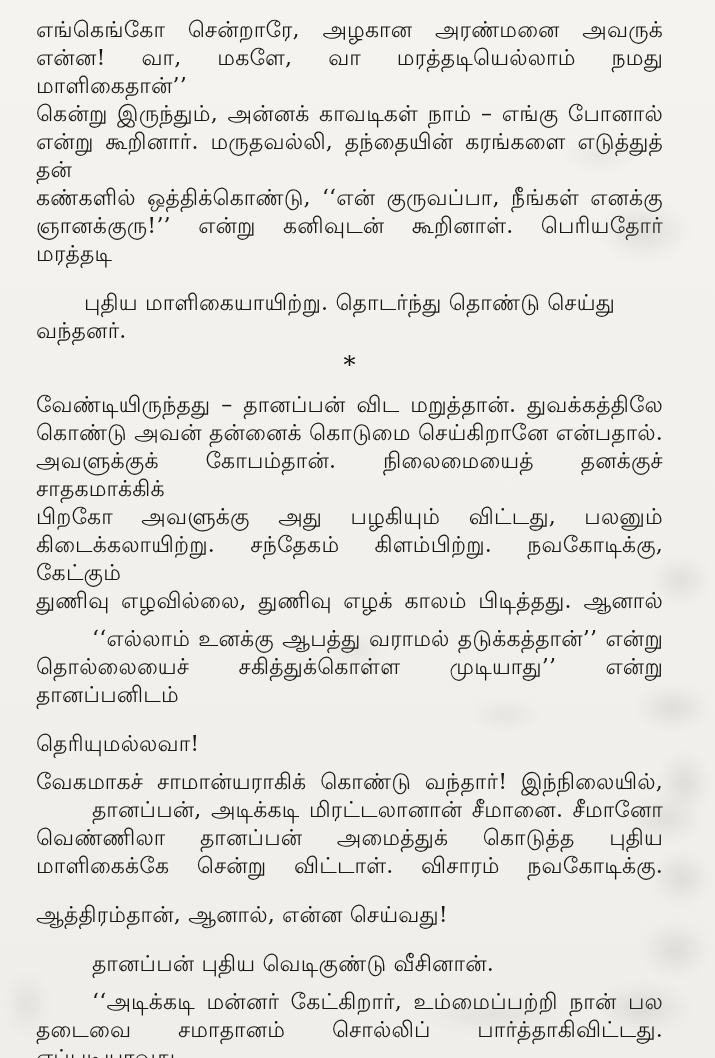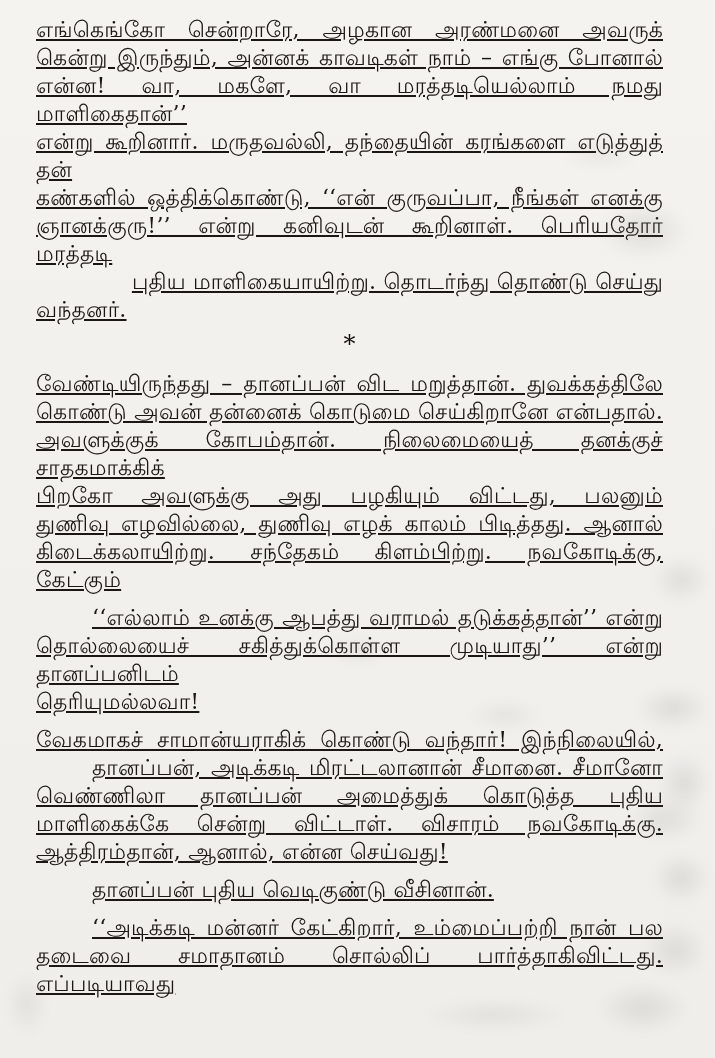--- a/index.html
+++ b/index.html
@@ -28,25 +28,25 @@
     margin: 0;
   }
   .para + .para {
     margin-top: 10px;
   }
   .line {
     text-align: justify;
     text-align-last: justify;
     white-space: normal;
     letter-spacing: 0.2px;
-    text-decoration: underline;
   }
   .line.last {
-    text-align: right;
+    text-align: center;
     text-align-last: left;
+    margin-top: 21px;
   }
   .line.first-indent {
     text-indent: 56px;
   }
   .separator {
     text-align: center;
     text-align-last: center;
     font-size: 24px;
     line-height: 28px;
     margin: 6px 0 12px 0;
@@ -73,37 +73,37 @@
   .s12 { left: 470px; top: 700px;  width: 70px; height: 30px; opacity: .35; }
   .s13 { left: 560px; top: 138px;  width: 80px; height: 34px; opacity: .30; }
 </style>
 </head>
 <body>
 
 <div class="page">
 
   <div class="para">
     <div class="line">எங்கெங்கோ சென்றாரே, அழகான அரண்மனை அவருக்</div>
+    <div class="line">என்ன! வா, மகளே, வா மரத்தடியெல்லாம் நமது மாளிகைதான்’’</div>
     <div class="line">கென்று இருந்தும், அன்னக் காவடிகள் நாம் – எங்கு போனால்</div>
-    <div class="line">என்ன! வா, மகளே, வா மரத்தடியெல்லாம் நமது மாளிகைதான்’’</div>
     <div class="line">என்று கூறினார். மருதவல்லி, தந்தையின் கரங்களை எடுத்துத் தன்</div>
     <div class="line">கண்களில் ஒத்திக்கொண்டு, ‘‘என் குருவப்பா, நீங்கள் எனக்கு</div>
     <div class="line">ஞானக்குரு!’’ என்று கனிவுடன் கூறினாள். பெரியதோர் மரத்தடி</div>
     <div class="line last">புதிய மாளிகையாயிற்று. தொடர்ந்து தொண்டு செய்து வந்தனர்.</div>
   </div>
 
   <div class="separator">*</div>
 
   <div class="para">
     <div class="line">வேண்டியிருந்தது – தானப்பன் விட மறுத்தான். துவக்கத்திலே</div>
     <div class="line">கொண்டு அவன் தன்னைக் கொடுமை செய்கிறானே என்பதால்.</div>
     <div class="line">அவளுக்குக் கோபம்தான். நிலைமையைத் தனக்குச் சாதகமாக்கிக்</div>
     <div class="line">பிறகோ அவளுக்கு அது பழகியும் விட்டது, பலனும்</div>
+    <div class="line">கிடைக்கலாயிற்று. சந்தேகம் கிளம்பிற்று. நவகோடிக்கு, கேட்கும்</div>
     <div class="line">துணிவு எழவில்லை, துணிவு எழக் காலம் பிடித்தது. ஆனால்</div>
-    <div class="line">கிடைக்கலாயிற்று. சந்தேகம் கிளம்பிற்று. நவகோடிக்கு, கேட்கும்</div>
   </div>
 
   <div class="para">
     <div class="line first-indent">‘‘எல்லாம் உனக்கு ஆபத்து வராமல் தடுக்கத்தான்’’ என்று</div>
     <div class="line">தொல்லையைச் சகித்துக்கொள்ள முடியாது’’ என்று தானப்பனிடம்</div>
     <div class="line last">தெரியுமல்லவா!</div>
   </div>
 
   <div class="para">
     <div class="line">வேகமாகச் சாமான்யராகிக் கொண்டு வந்தார்! இந்நிலையில்,</div>

